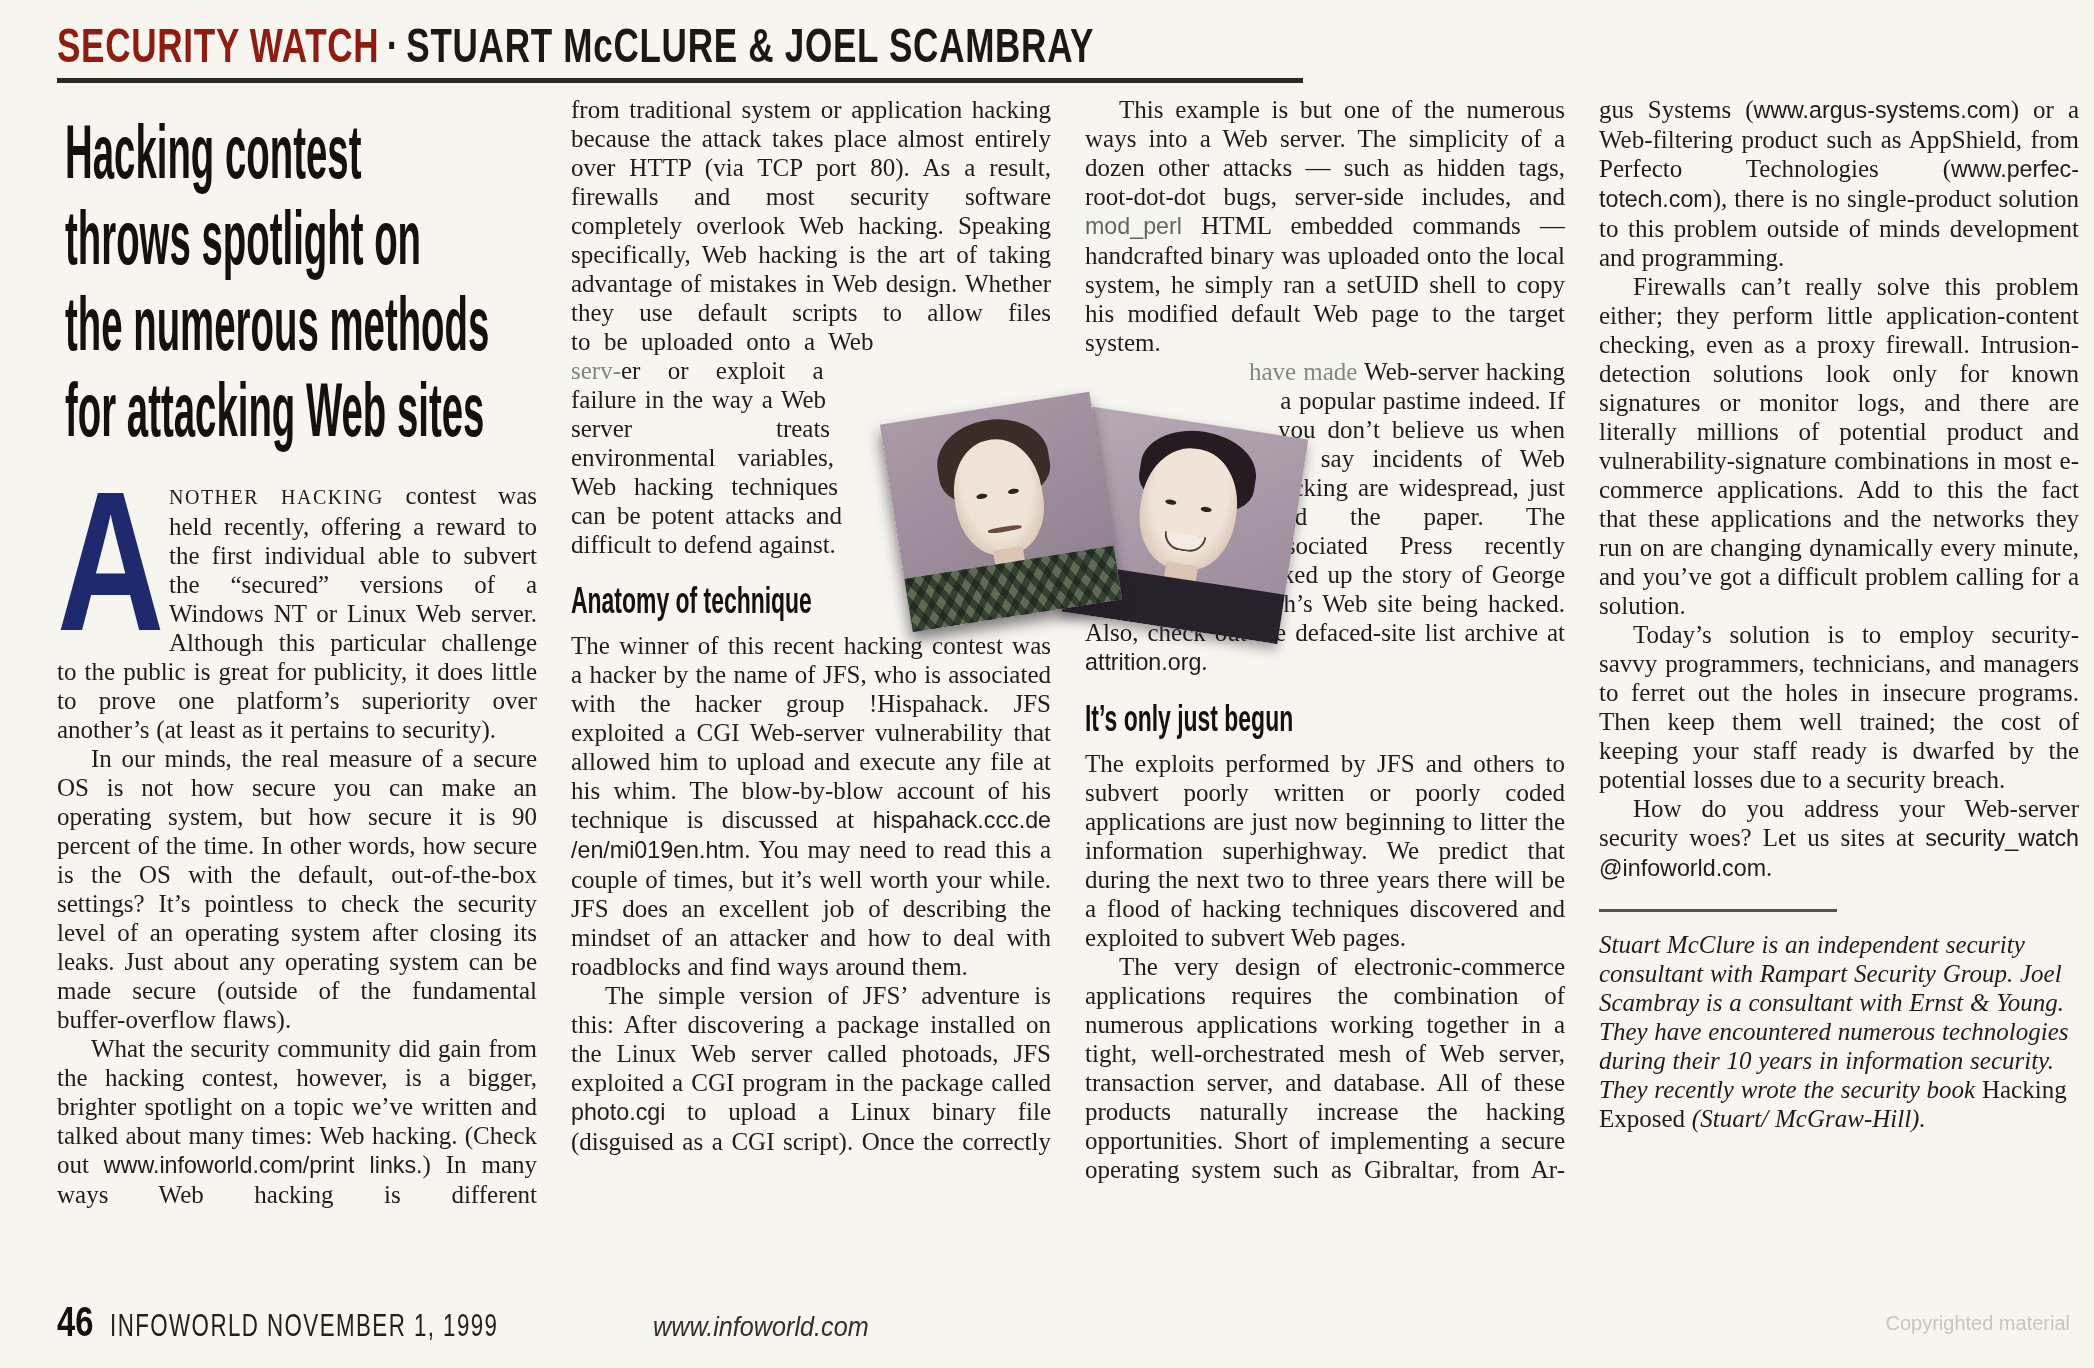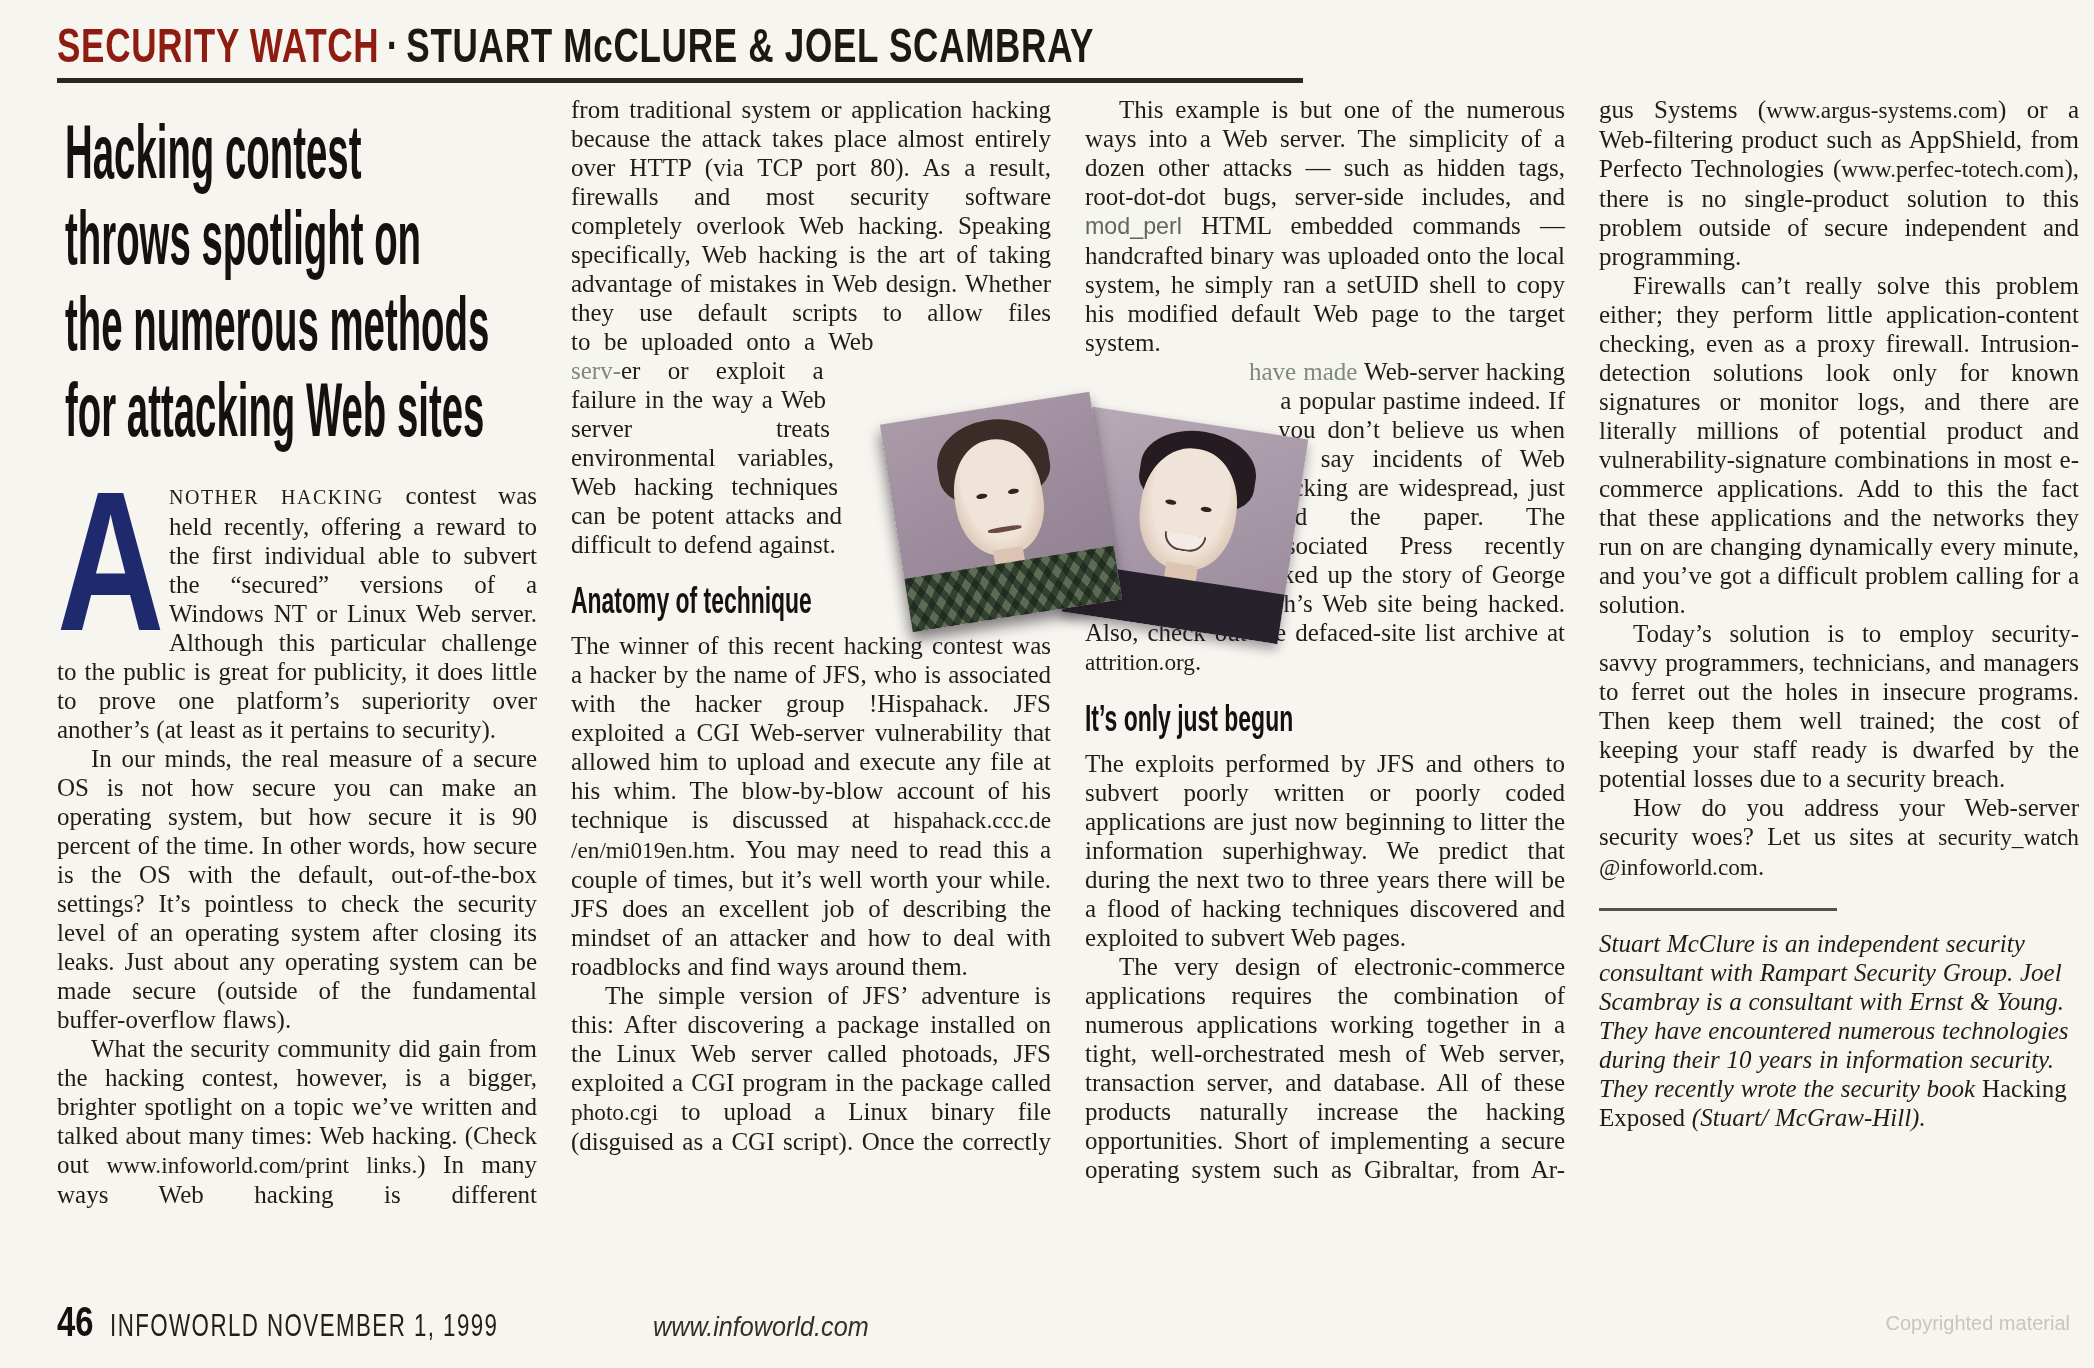--- a/index.html
+++ b/index.html
@@ -24,21 +24,21 @@
   .columns {
     position:absolute; left:57px; top:95px; width:2022px;
     display:grid; grid-template-columns:repeat(4,480px); column-gap:34px;
   }
   .body {
     margin:0; font-size:25px; line-height:29px; text-align:justify;
     hyphens:none; -webkit-hyphens:none; word-spacing:0.5px;
   }
   .indent { text-indent:34px; }
   .jall { text-align-last:justify; }
-  .sans { font-family:Liberation Serif, serif; font-size:0.93em; }
+  .sans { font-family:Liberation Sans, sans-serif; font-size:0.93em; }
   .faded { color:#7e8a7e; }
   .code-gray { font-family:"Liberation Sans", sans-serif; font-size:0.93em; color:#63665b; }
   .smallcaps { font-size:0.8em; letter-spacing:1.5px; }
 
   
   .headline { margin:0 0 28px 8px; padding:14px 0 0 0; }
   .hl-line {
     display:block; white-space:nowrap; transform:scaleX(0.505); transform-origin:0 50%;
     font-family:"Liberation Sans", sans-serif; font-weight:bold;
     font-size:76px; line-height:86px; color:#15110e; letter-spacing:0;
@@ -163,21 +163,21 @@
     <section class="col">
       <p class="body indent jall"><span>This example is but one of the numerous ways into a Web server. The simplicity of a dozen other attacks — such as hidden tags, root-dot-dot bugs, server-side includes, and </span><span class="code-gray">mod_perl</span><span> HTML embedded commands —</span></p>
       <p class="body">handcrafted binary was uploaded onto the local system, he simply ran a setUID shell to copy his modified default Web page to the target system.</p>
       <p class="body"><span class="cut-left"></span><span class="faded">have made</span><span> Web-server hacking a popular pastime indeed. If you don’t believe us when we say incidents of Web hacking are widespread, just read the paper. The Associated Press recently picked up the story of George Bush’s Web site being hacked. Also, check out the defaced-site list archive at </span><span class="sans">attrition.org</span><span>.</span></p>
       <h2 class="subhead">It’s only just begun</h2>
       <p class="body">The exploits performed by JFS and others to subvert poorly written or poorly coded applications are just now beginning to litter the information superhighway. We predict that during the next two to three years there will be a flood of hacking techniques discovered and exploited to subvert Web pages.</p>
       <p class="body indent jall">The very design of electronic-commerce applications requires the combination of numerous applications working together in a tight, well-orchestrated mesh of Web server, transaction server, and database. All of these products naturally increase the hacking opportunities. Short of implementing a secure operating system such as Gibraltar, from Ar-</p>
     </section>
 
     <section class="col">
-      <p class="body"><span>gus Systems (</span><span class="sans">www.argus-systems.com</span><span>) or a Web-filtering product such as AppShield, from Perfecto Technologies (</span><span class="sans">www.perfec-totech.com</span><span>), there is no single-product solution to this problem outside of secure independent and programming.</span></p>
+      <p class="body"><span>gus Systems (</span><span class="sans">www.argus-systems.com</span><span>) or a Web-filtering product such as AppShield, from Perfecto Technologies (</span><span class="sans">www.perfec-totech.com</span><span>), there is no single-product solution to this problem outside of minds development and programming.</span></p>
       <p class="body indent">Firewalls can’t really solve this problem either; they perform little application-content checking, even as a proxy firewall. Intrusion-detection solutions look only for known signatures or monitor logs, and there are literally millions of potential product and vulnerability-signature combinations in most e-commerce applications. Add to this the fact that these applications and the networks they run on are changing dynamically every minute, and you’ve got a difficult problem calling for a solution.</p>
       <p class="body indent">Today’s solution is to employ security-savvy programmers, technicians, and managers to ferret out the holes in insecure programs. Then keep them well trained; the cost of keeping your staff ready is dwarfed by the potential losses due to a security breach.</p>
       <p class="body indent"><span>How do you address your Web-server security woes? Let us sites at </span><span class="sans">security_watch @infoworld.com</span><span>.</span></p>
       <div class="bio-rule"></div>
       <p class="body bio"><span>Stuart McClure is an independent security consultant with Rampart Security Group. Joel Scambray is a consultant with Ernst &amp; Young. They have encountered numerous technologies during their 10 years in information security. They recently wrote the security book </span><span class="roman">Hacking Exposed</span><span> (Stuart/ McGraw-Hill).</span></p>
     </section>
   </div>
 
   <figure class="photo photo-left">
     <div class="hair"></div>

